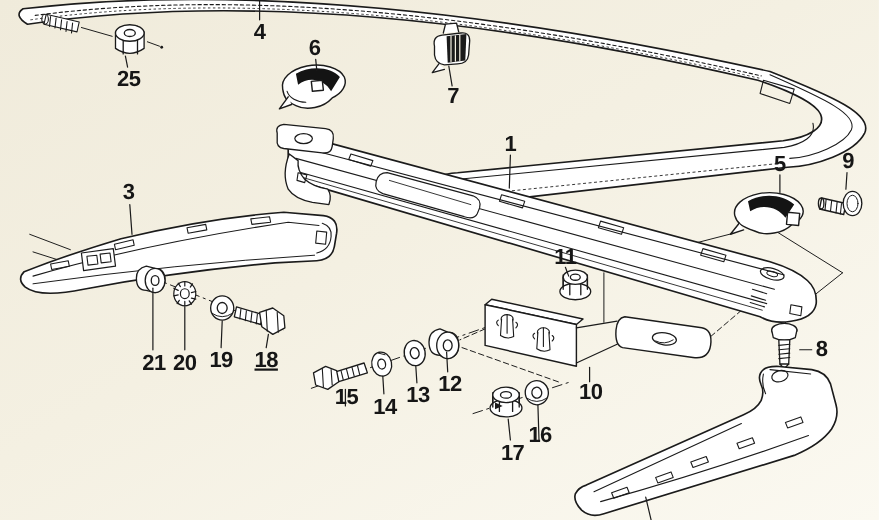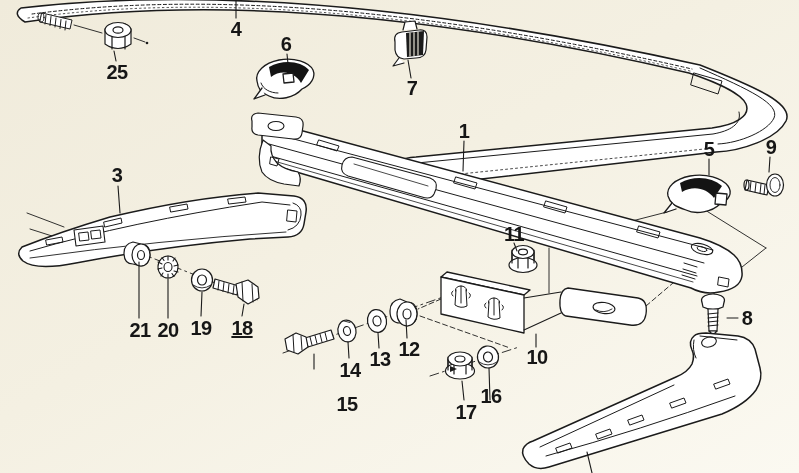--- a/index.html
+++ b/index.html
@@ -262,21 +262,21 @@
       <span class="callout" style="left: 709px; top: 149px;">5</span>
       <span class="callout" style="left: 286px; top: 44px;">6</span>
       <span class="callout" style="left: 412px; top: 88px;">7</span>
       <span class="callout" style="left: 747px; top: 318px;">8</span>
       <span class="callout" style="left: 771px; top: 147px;">9</span>
       <span class="callout" style="left: 537px; top: 357px;">10</span>
       <span class="callout" style="left: 514px; top: 234px;">11</span>
       <span class="callout" style="left: 409px; top: 349px;">12</span>
       <span class="callout" style="left: 380px; top: 359px;">13</span>
       <span class="callout" style="left: 350px; top: 370px;">14</span>
-      <span class="callout" style="left: 315px; top: 404px; margin-left: 32px;">15</span>
+      <span class="callout" style="left: 315px; top: 361px;">15</span>
       <span class="callout" style="left: 491px; top: 396px;">16</span>
       <span class="callout" style="left: 466px; top: 412px; text-align: right;">17</span>
       <span class="callout" style="left: 242px; top: 328px; text-decoration: underline;">18</span>
       <span class="callout" style="left: 201px; top: 328px;">19</span>
       <span class="callout" style="left: 168px; top: 330px; text-align: center;">20</span>
       <span class="callout" style="left: 140px; top: 330px;">21</span>
       <span class="callout" style="left: 117px; top: 72px;">25</span>
     </div>
 </div>
 

